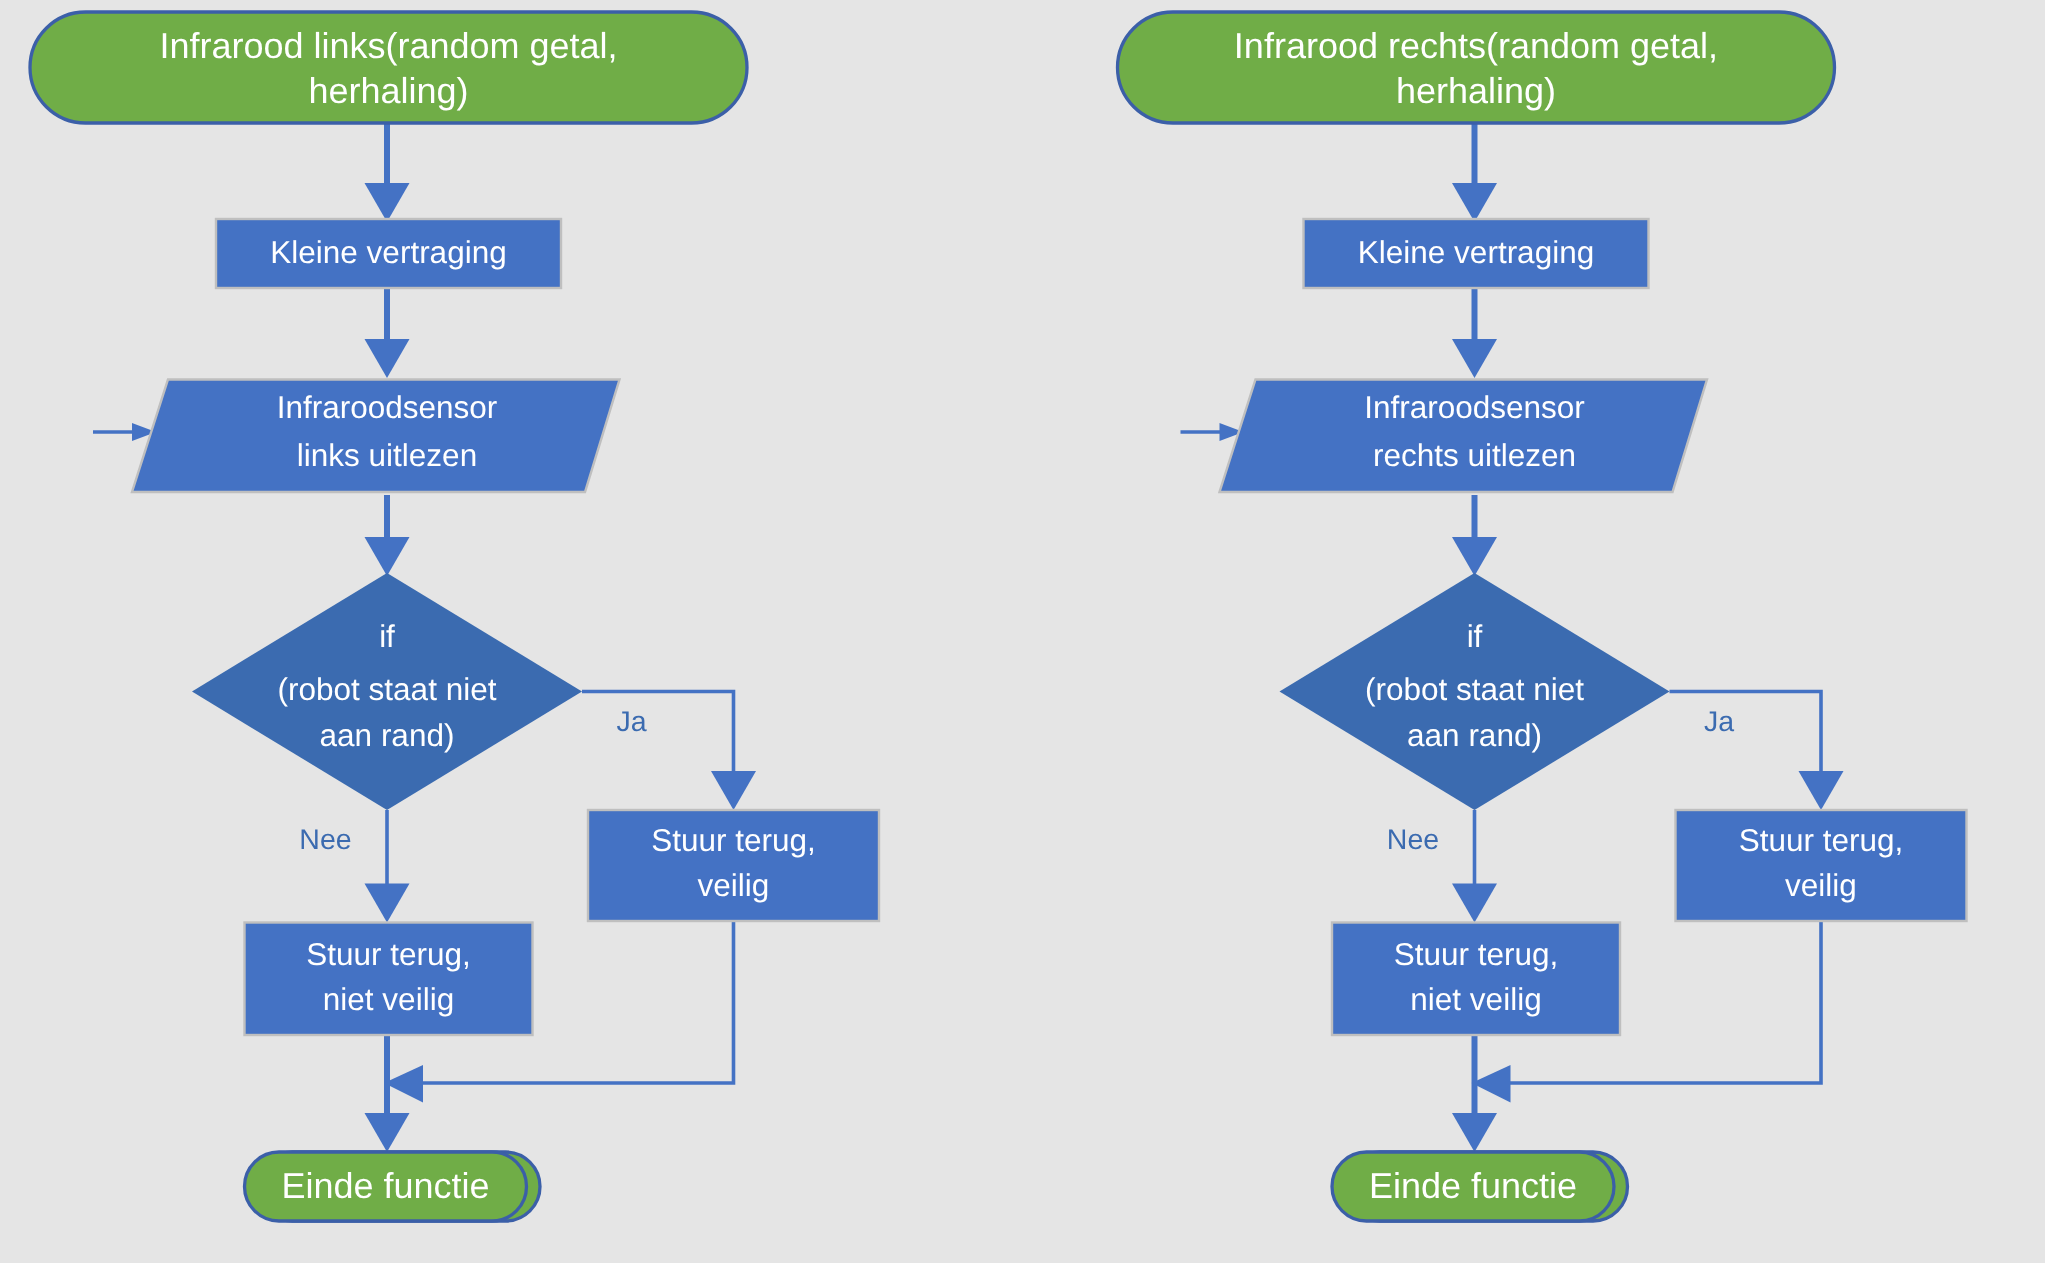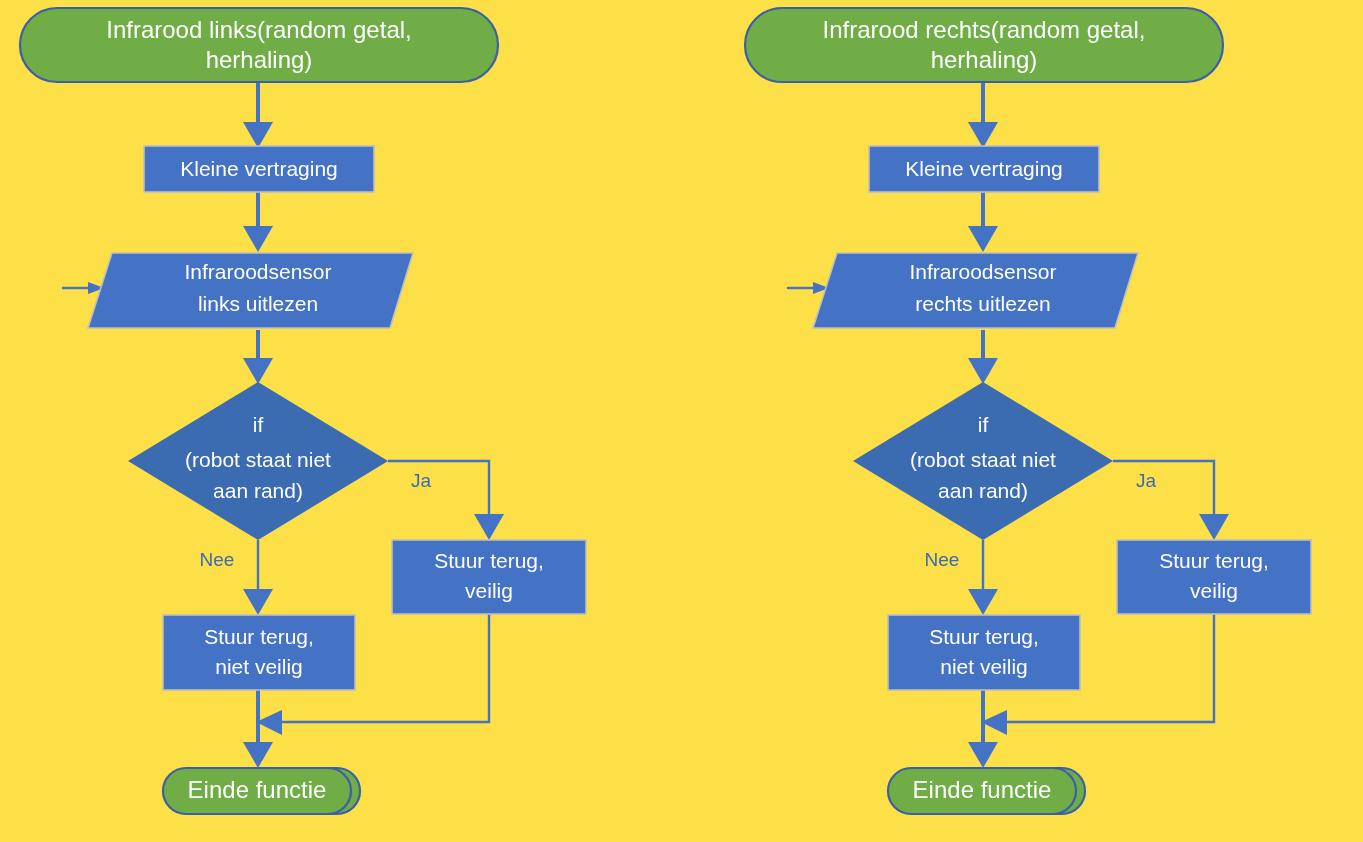--- a/index.html
+++ b/index.html
@@ -11,21 +11,21 @@
   body {
     width: 1363px;
     height: 842px;
     overflow: hidden;
     font-family: "Liberation Sans", sans-serif;
   }
   #diagram-root {
     position: relative;
     width: 1363px;
     height: 842px;
-    background: #fde047;
+    background: #e5e5e5;
   }
   svg.flow-canvas {
     position: absolute;
     top: 0;
     left: 0;
     width: 1363px;
     height: 842px;
     display: block;
   }
   .node-text {

